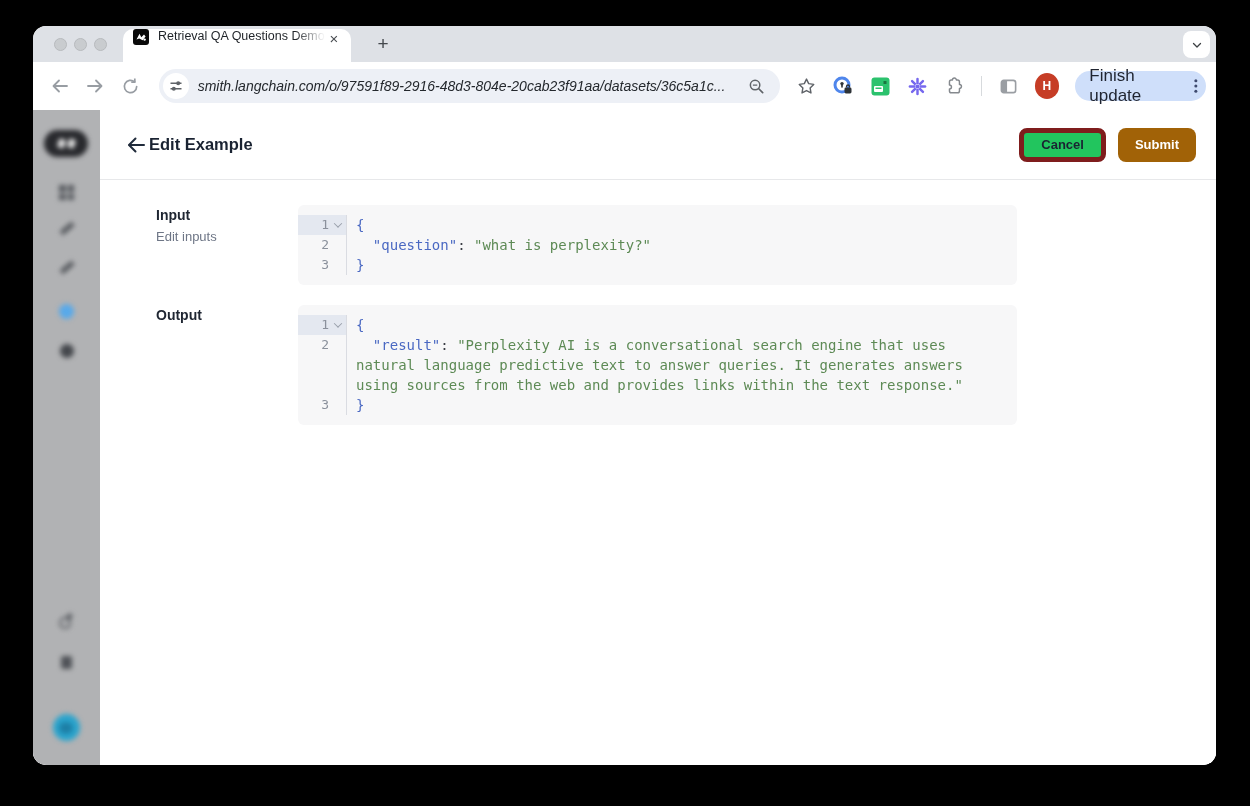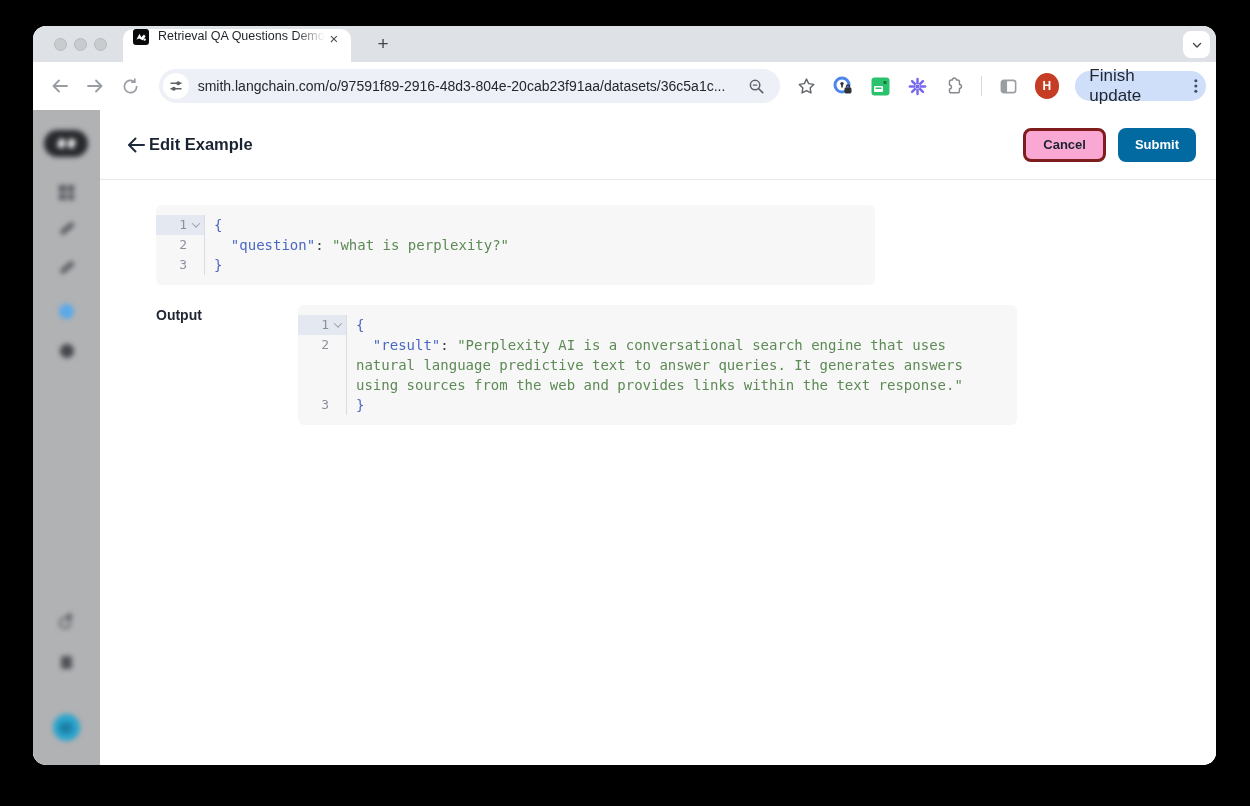--- a/index.html
+++ b/index.html
@@ -19,21 +19,21 @@
   .tab-close { width:18px; height:18px; display:grid; place-items:center; font-size:15px; color:#494d52; border-radius:50%; cursor:pointer; }
   .newtab { position:absolute; left:336px; top:4px; width:28px; height:28px; display:grid; place-items:center;
             font-size:19px; color:#44484d; border-radius:50%; cursor:pointer; }
   .tab-search { position:absolute; right:6px; top:5px; width:27px; height:27px; background:#fff; border-radius:8px;
                 display:grid; place-items:center; cursor:pointer; }
 
   
   .toolbar { height:48px; background:#fff; display:flex; align-items:center; padding:0 10px 0 14px; position:relative; }
   .navbtn { width:26px; height:26px; display:grid; place-items:center; margin-right:10px; cursor:pointer; }
   .urlbar { width:640px; height:34px; border-radius:17px; background:#edf0f6; display:flex; align-items:center;
-            padding:0 12px 0 4px; margin-left:6px; cursor:text; }
+            padding:0 12px 0 4px; margin-left:6px; cursor:text;font-style:italic; }
   .site-chip { width:26px; height:26px; border-radius:50%; background:#fff; display:grid; place-items:center; flex:none; }
   .url-text { font-size:14px; color:#24282d; margin-left:9px; white-space:nowrap; overflow:hidden; flex:1; }
   .after-url { display:flex; align-items:center; gap:16px; margin-left:16px; }
   .tbicon { width:22px; height:22px; display:grid; place-items:center; cursor:pointer; }
   .tb-divider { width:1px; height:20px; background:#d7dadd; }
   .avatar { width:26px; height:26px; border-radius:50%; background:#c63d26; color:#fff; font-size:12px; font-weight:700;
             display:grid; place-items:center; cursor:pointer; }
   .update-pill { height:30px; border-radius:15px; background:#cfdffa; display:flex; align-items:center;
                  padding:0 7px 0 14px; gap:7px; cursor:pointer; }
   .update-label { font-size:17px; color:#1f2430; font-weight:500; }
@@ -56,22 +56,22 @@
   .s-avatar { left:20px; top:604px; width:27px; height:27px; border-radius:50%; background:#2aa4cd; }
   .s-avatar::after { content:""; position:absolute; left:6px; top:8px; width:14px; height:12px; border-radius:50%; background:#1d7fa6; }
 
   .panel { flex:1; display:flex; flex-direction:column; background:#fff; }
   .panel-header { height:70px; flex:none; display:flex; align-items:center; padding:0 20px 0 23px; border-bottom:1px solid #e7e8ea; }
   .back-btn { width:26px; height:26px; display:grid; place-items:center; cursor:pointer; }
   .page-title { font-size:16.5px; font-weight:700; color:#1a2332; }
   .hdr-spacer { flex:1; }
   .btn { height:34px; padding:0 17px; border-radius:8px; font-size:13px; font-weight:600; cursor:pointer;
          display:inline-flex; align-items:center; font-family:"Liberation Sans",sans-serif; }
-  .btn-cancel { background:#f9a8d4; border:3px solid #7f1d1d; color:#1a2332; }
-  .btn-submit { background:#0369a1; border:none; color:#fff; margin-left:12px; }
+  .btn-cancel { background:#22c55e; border:5px solid #7f1d1d; color:#1a2332; }
+  .btn-submit { background:#a16207; border:none; color:#fff; margin-left:12px; }
 
   .panel-body { padding:25px 0 0 56px; }
   .form-row { display:flex; align-items:flex-start; margin-bottom:20px; }
   .label-col { width:142px; flex:none; padding-top:2px; }
   .field-label { font-size:14px; font-weight:700; color:#1f2632; }
   .field-sublabel { font-size:13px; color:#6e7686; margin-top:6px; cursor:pointer; }
 
   
   .editor { width:719px; background:#f7f7f8; border-radius:6px; padding:10px 0;
             font-family:"DejaVu Sans Mono", monospace; font-size:14px; line-height:20px; }
@@ -247,20 +247,24 @@
         </span>
         <span class="page-title">Edit Example</span>
         <span class="hdr-spacer"></span>
         <button class="btn btn-cancel">Cancel</button>
         <button class="btn btn-submit">Submit</button>
       </div>
 
       <div class="panel-body">
 
         <div class="form-row">
+          <div class="label-col">
+            <div class="field-label">Input</div>
+            <div class="field-sublabel">Edit inputs</div>
+          </div>
           <div class="editor">
             <div class="ed-row">
               <div class="gutter active">
                   <span class="ln">1</span>
                   <span class="fold">
                     <span class="fold-chev"></span>
                   </span>
                 </div>
               <div class="code"><span class="tok-brace">{</span></div>
             </div>

